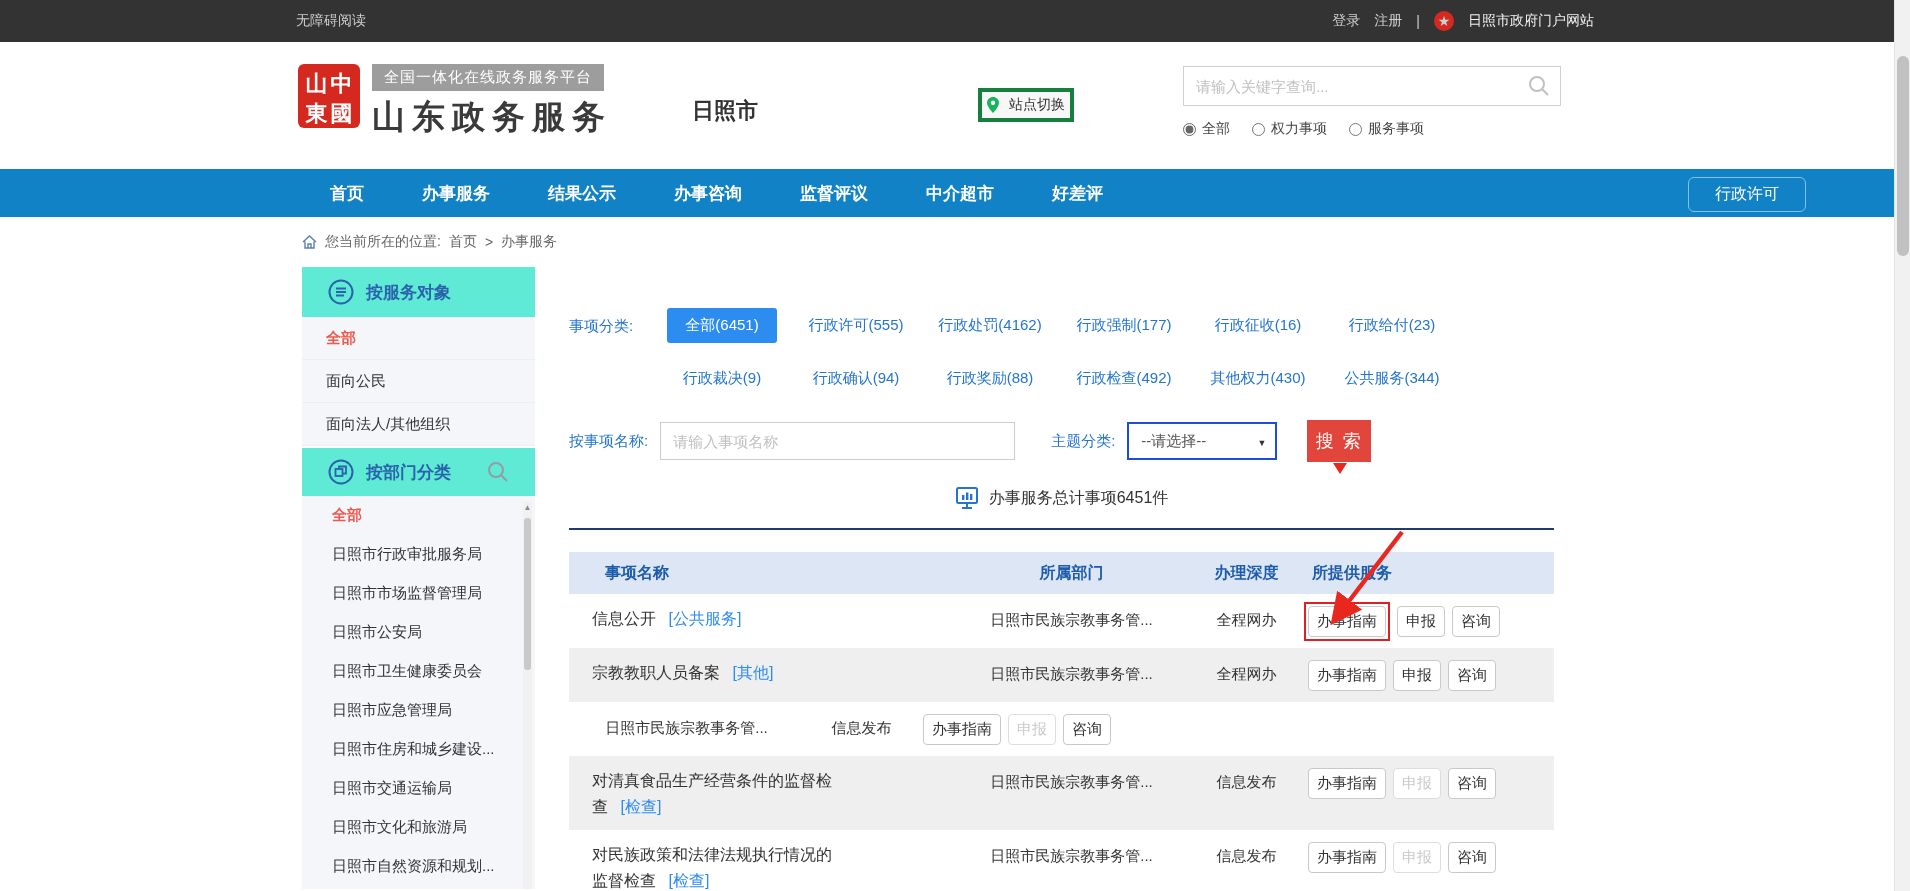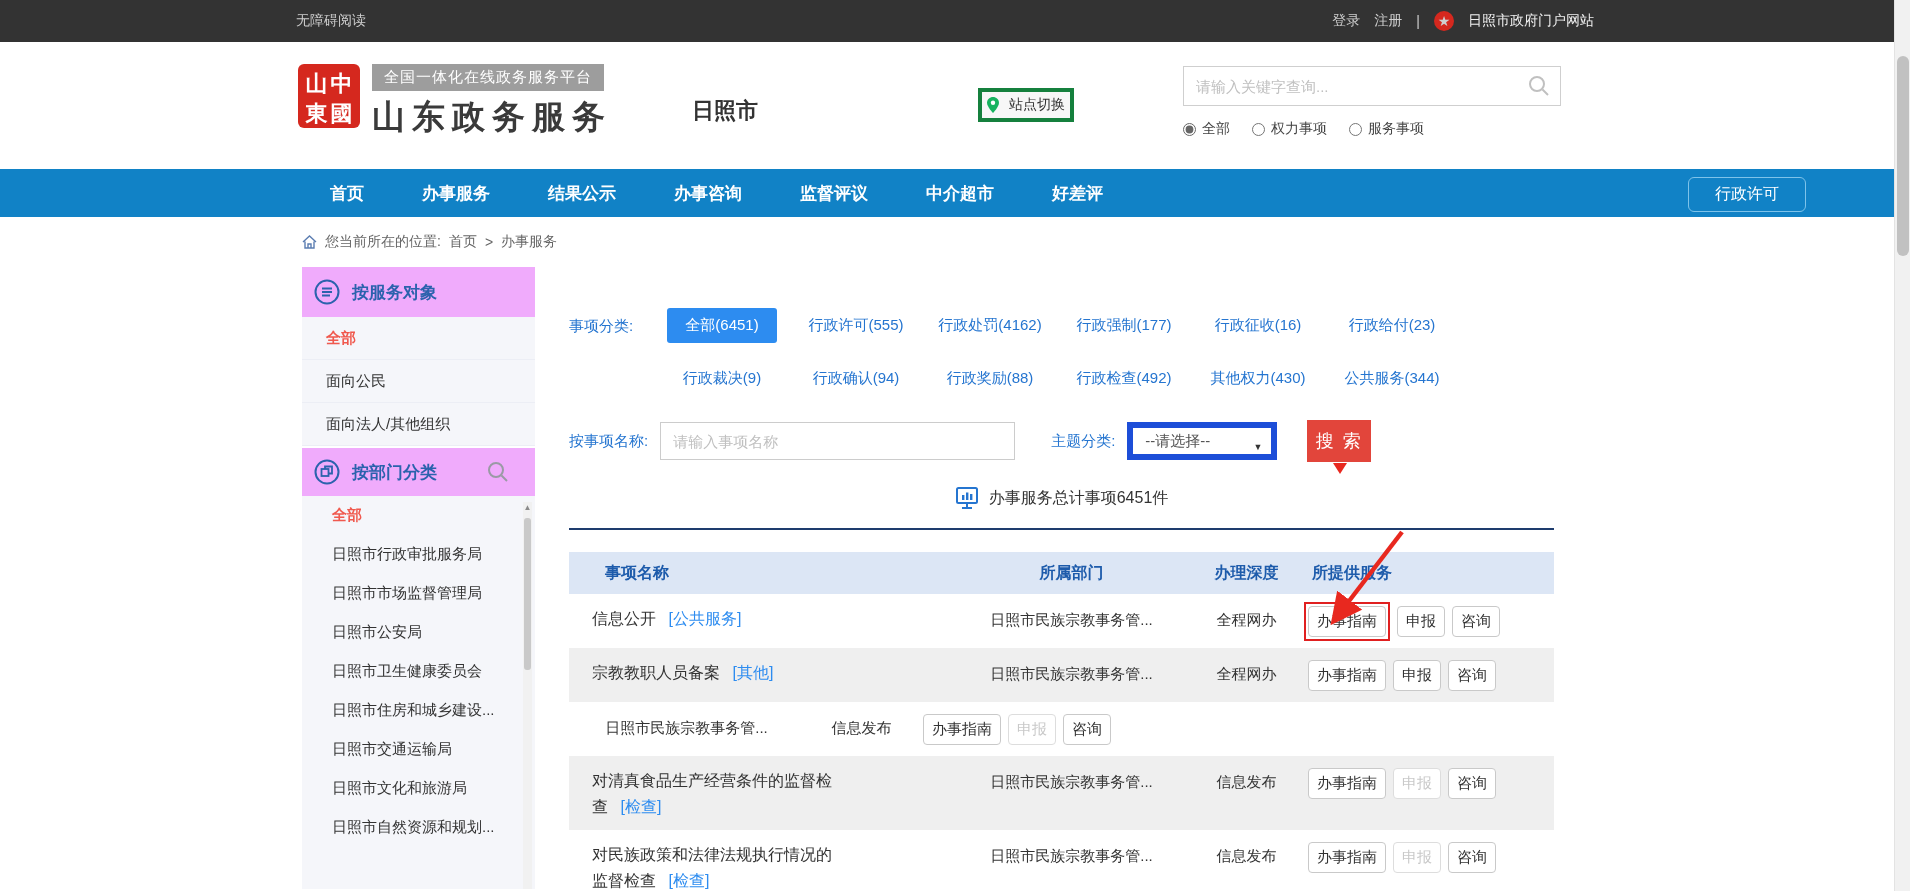--- a/index.html
+++ b/index.html
@@ -51,22 +51,22 @@
               color:#fff; font-size:16px; padding:6px 26px; background:transparent; cursor:pointer;
               font-family:inherit; }
 
   
   .crumb { position:absolute; left:302px; top:217px; height:50px; display:flex; align-items:center;
            gap:8px; font-size:14px; color:#666; }
   .crumb a { color:#666; text-decoration:none; }
 
   
   .sidebar { position:absolute; left:302px; top:267px; width:233px; bottom:0; }
-  .side-head { height:50px; background:#f0abfc; display:flex; align-items:center; gap:12px;
-               padding-left:12px; color:#2b62ad; font-size:17px; font-weight:bold; }
+  .side-head { height:50px; background:#5eead4; display:flex; align-items:center; gap:12px;
+               padding-left:26px; color:#2b62ad; font-size:17px; font-weight:bold; }
   .side-list { background:#f5f6fa; }
   .side-item { height:43px; display:flex; align-items:center; padding-left:24px; font-size:15px;
                color:#333; border-bottom:1px solid #eceef5; cursor:pointer; }
   .side-item.red { color:#f0594e; font-weight:bold; }
   .dept-wrap { position:relative; background:#f5f6fa; height:393px; overflow:hidden; }
   .dept-item { height:39px; display:flex; align-items:center; padding-left:30px; font-size:15px;
                color:#333; cursor:pointer; }
   .dept-item.red { color:#f0594e; font-weight:bold; }
   .side-scroll { position:absolute; right:3px; top:6px; bottom:0; width:9px; background:#f1f1f1; }
   .side-scroll .arrow-up { display:block; text-align:center; font-size:8px; color:#8a8a8a; line-height:12px; }
@@ -82,21 +82,21 @@
               justify-items:center; }
   .chip { color:#2575d0; font-size:15px; cursor:pointer; padding:8px 6px; border-radius:3px; }
   .chip.active { background:#2d8cf0; color:#fff; padding:8px 18px; }
 
   .name-row { display:flex; align-items:center; margin-top:24px; }
   .name-label, .topic-label { color:#2575d0; font-size:15px; flex:none; }
   .name-input { width:355px; height:38px; border:1px solid #ccc; margin-left:12px; font-size:15px;
                 padding:0 12px; color:#8b5cf6; outline:none; font-family:inherit; }
   .name-input::placeholder { color:#c0c0c0; }
   .topic-label { margin-left:36px; }
-  .fake-select { width:150px; height:38px; border:6px solid #1d4ed8; margin-left:12px; position:relative;
+  .fake-select { width:150px; height:38px; border:2px solid #1d4ed8; margin-left:12px; position:relative;
                  display:flex; align-items:center; padding-left:12px; font-size:15px; color:#555;
                  cursor:pointer; background:#fff; }
   .fake-select .caret { position:absolute; right:9px; top:14px; font-size:9px; color:#333; }
   .search-btn { margin-left:30px; width:64px; height:42px; background:#e2453b; color:#fff;
                 border:none; font-size:18px; cursor:pointer; font-family:inherit; letter-spacing:2px; }
 
   .summary { margin-top:24px; display:flex; align-items:center; justify-content:center; gap:10px;
              font-size:16px; color:#333; }
 
   .navy-line { margin-top:18px; height:2px; background:#1e3c6e; }
@@ -243,20 +243,21 @@
         <circle cx="9" cy="9" r="7" fill="none" stroke="#9a9aa5" stroke-width="2"></circle>
         <line x1="14.5" y1="14.5" x2="20" y2="20" stroke="#9a9aa5" stroke-width="2"></line>
       </svg>
     </div>
     <div class="dept-wrap">
       <div class="dept-item red">全部</div>
       <div class="dept-item">日照市行政审批服务局</div>
       <div class="dept-item">日照市市场监督管理局</div>
       <div class="dept-item">日照市公安局</div>
       <div class="dept-item">日照市卫生健康委员会</div>
+      <div class="dept-item">日照市应急管理局</div>
       <div class="dept-item">日照市住房和城乡建设...</div>
       <div class="dept-item">日照市交通运输局</div>
       <div class="dept-item">日照市文化和旅游局</div>
       <div class="dept-item">日照市自然资源和规划...</div>
       <div class="side-scroll">
         <span class="arrow-up">▲</span>
         <span class="thumb"></span>
       </div>
     </div>
   </div>

